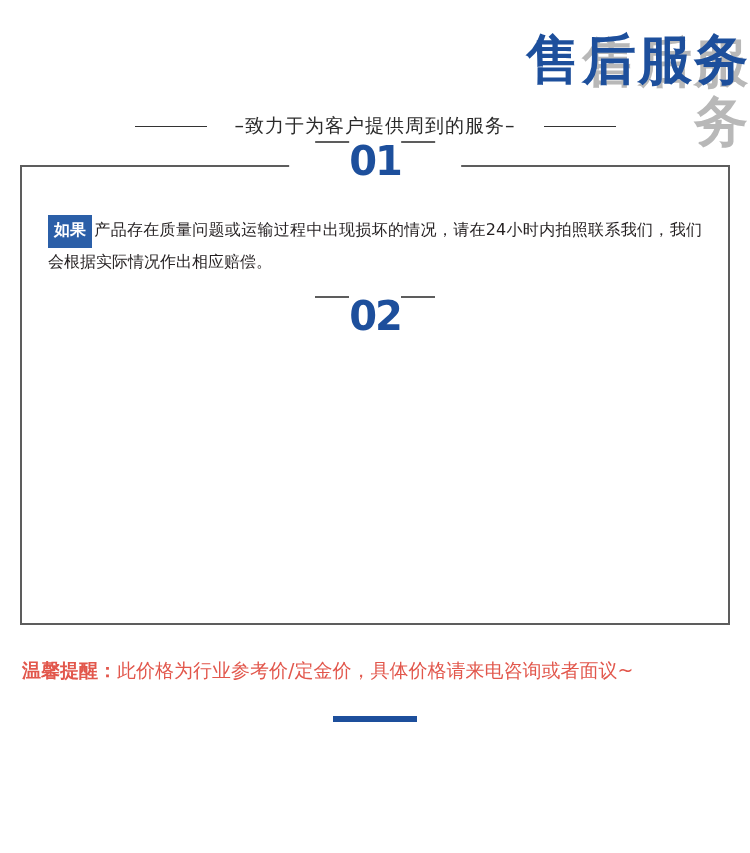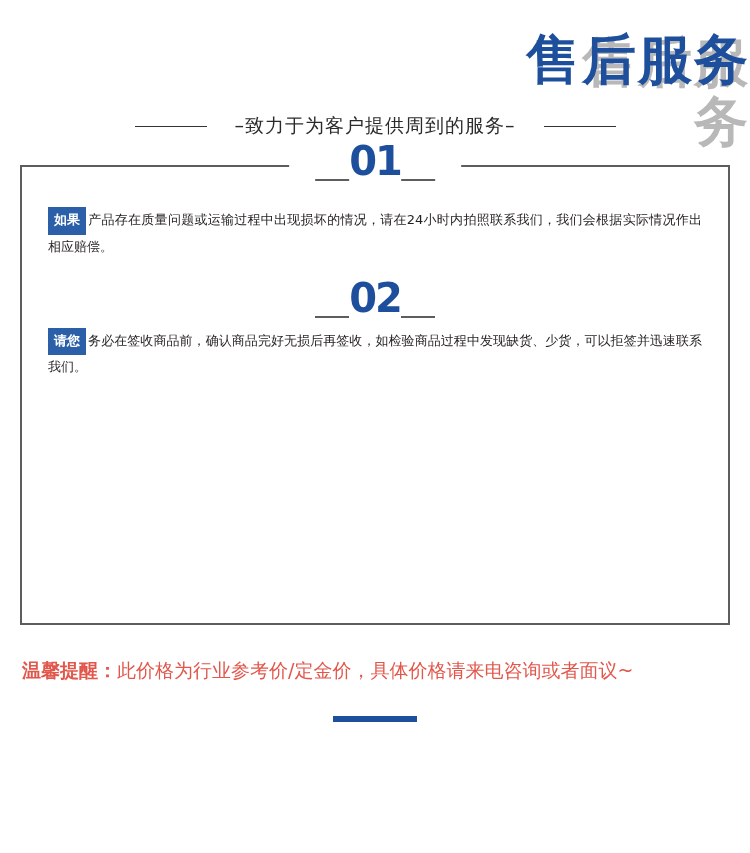--- a/index.html
+++ b/index.html
@@ -85,21 +85,21 @@
   }
 
   .badge {
     position: absolute;
     left: 50%;
     transform: translateX(-50%);
     top: -26px;
     background: #ffffff;
     padding: 0 26px;
     display: flex;
-    align-items: flex-end;
+    align-items: flex-start;
   }
   .badge-num {
     font-family: "DejaVu Sans", sans-serif;
     font-weight: bold;
     font-size: 40px;
     color: #1d4f9c;
     line-height: 1;
     letter-spacing: -2px;
   }
   .badge-dash {
@@ -116,24 +116,24 @@
     background: #ffffff;
   }
   .badge-inner .badge {
     position: static;
     transform: none;
     justify-content: center;
     padding: 0;
   }
 
   .para {
-    font-size: 13px;
+    font-size: 16px;
     line-height: 1.78;
     color: #231f20;
-    margin: 0 0 20px 0;
+    margin: 8px 0 20px 0;
     font-family: "DejaVu Sans", sans-serif;
     text-align: justify;
   }
   .para:last-child { margin-bottom: 0; }
 
   .tag {
     display: inline-block;
     background: #2b5fa8;
     color: #ffffff;
     font-weight: bold;
@@ -189,23 +189,20 @@
     </p>
 
     <div class="badge-inner">
       <div class="badge">
         <span class="badge-dash"></span>
         <span class="badge-num">02</span>
         <span class="badge-dash"></span>
       </div>
     </div>
 
-    <p class="para">
-      <span class="tag">请您</span><span>务必在签收商品前，确认商品完好无损后再签收，如检验商品过程中发现缺货、少货，可以拒签并迅速联系我们。</span>
-    </p>
 
   </div>
 
   <div class="footer-note">
     <span class="label">温馨提醒：</span><span>此价格为行业参考价/定金价，具体价格请来电咨询或者面议~</span>
   </div>
 
   <div class="bottom-bar"></div>
 
 </div>

